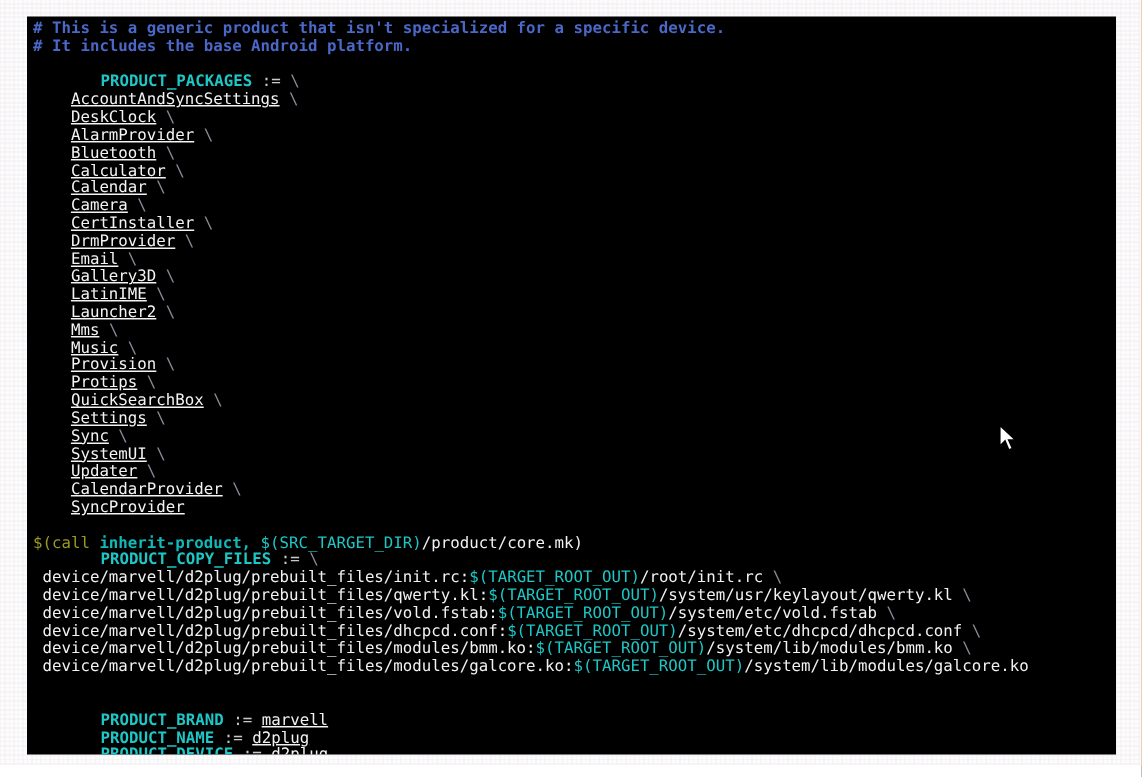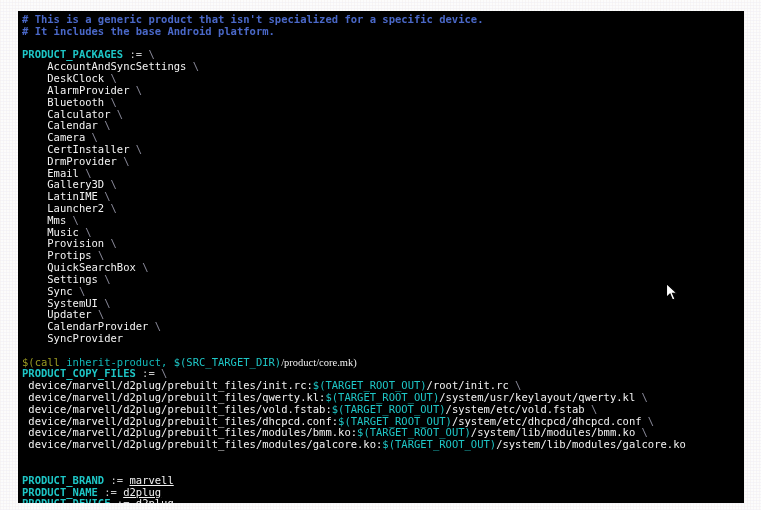--- a/index.html
+++ b/index.html
@@ -58,30 +58,30 @@
     font-family: "DejaVu Sans Mono", "Liberation Mono", monospace;
     font-size: 10.5px;
     line-height: 11.82px;
     white-space: pre;
     height: 11.82px;
     color: #e8e8e8;
   }
 
   
   .t-comment  { color: #4a68c8; font-weight: bold; }
-  .t-var      { color: #1ec6c6; font-weight: bold; }   
+  .t-var      { color: #1ec6c6; font-weight: bold; margin-left: 45px; }   
   .t-ref      { color: #1ec6c6; font-weight: normal; }   
-  .t-func     { color: #11b9b9; font-weight: normal; }   
+  .t-func     { color: #11b9b9; font-weight: bold; }   
   .t-dollar   { color: #9a9a22; font-weight: normal; }   
   .t-op       { color: #c8c8c8; }                      
   .t-cont     { color: #8a8a9a; }                      
-  .t-plain    { color: #f2f2f2; font-family: Liberation Serif, serif; }
+  .t-plain    { color: #f2f2f2; }
   .t-path     { color: #f2f2f2; }
   .t-val      { color: #f2f2f2; text-decoration: underline; }
-  .t-pkg      { color: #f4f4f4; }
+  .t-pkg      { color: #f4f4f4; text-decoration: underline; }
 
   
   #cursor {
     position: absolute;
     pointer-events: none;
   }
 </style>
 </head>
 <body>
 

